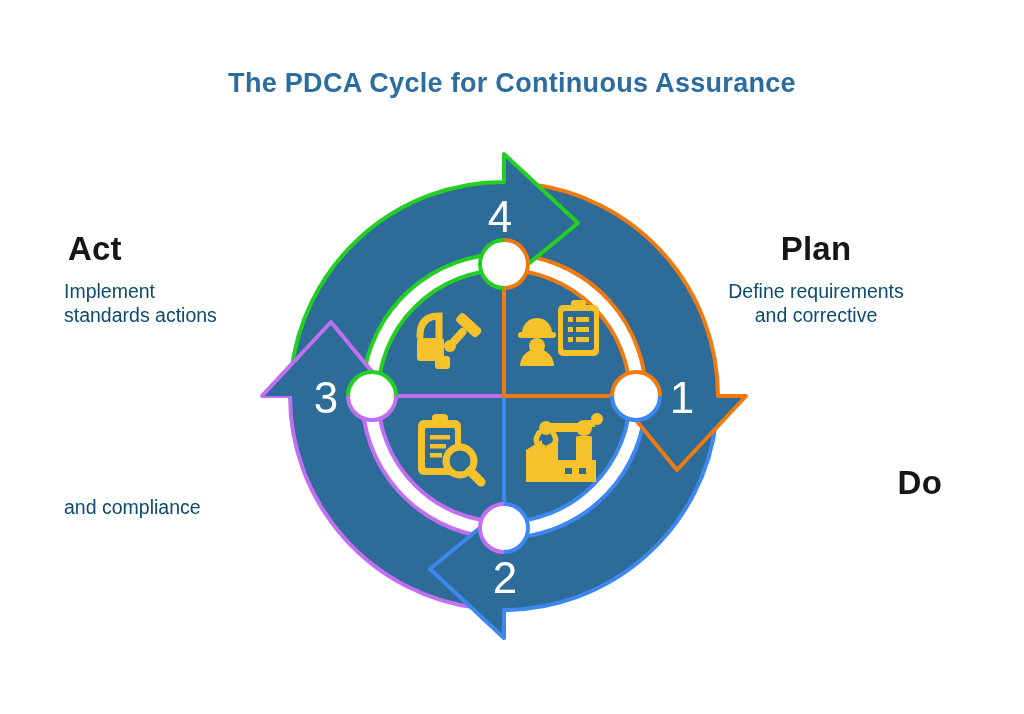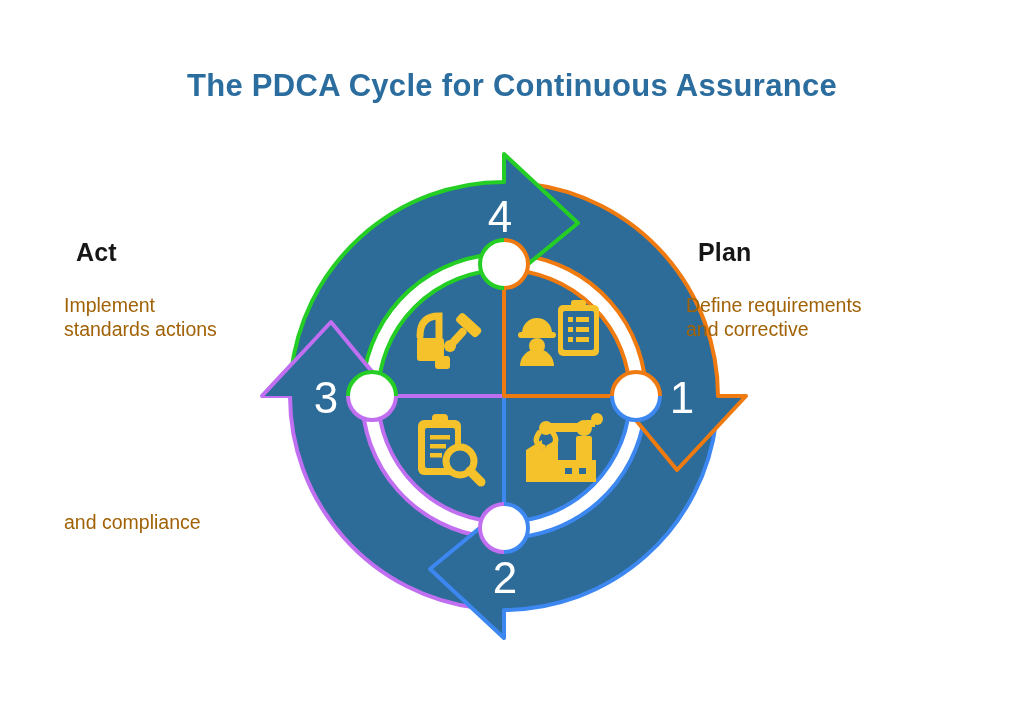--- a/index.html
+++ b/index.html
@@ -1,24 +1,24 @@
 <!DOCTYPE html>
 <html><head>
 <meta charset="utf-8">
 <style>
   html,body{margin:0;padding:0;background:#ffffff;width:1024px;height:714px;
     font-family:"Liberation Sans",sans-serif;overflow:hidden;}
   .canvas{position:relative;width:1024px;height:714px;background:#fff;}
   .page-title{position:absolute;left:0;top:68px;width:1024px;text-align:center;
-    font-size:31px;font-weight:700;color:#2b6d9e;letter-spacing:.3px;}
+    font-size:27px;font-weight:700;color:#2b6d9e;letter-spacing:.3px;}
   .stage-block{position:absolute;width:260px;}
-  .stage-block h2{margin:12px;font-size:25px;font-weight:700;color:#161616;letter-spacing:.2px;}
-  .stage-block p{margin:27px 0 0 0;font-size:19.5px;line-height:1.22;color:#a16207;}
+  .stage-block h2{margin:4px;font-size:33px;font-weight:700;color:#161616;letter-spacing:.2px;}
+  .stage-block p{margin:12px 0 0 0;font-size:19.5px;line-height:1.22;color:#0c4a6e;}
   .pos-act{left:64px;top:226px;text-align:left;}
-  .pos-plan{right:78px;top:226px;text-align:left;}
+  .pos-plan{right:78px;top:226px;text-align:center;}
   .pos-check{left:64px;top:460px;text-align:left;}
   .pos-do{right:78px;top:460px;text-align:right;}
   svg{position:absolute;left:0;top:0;}
   .seg{fill:#2d6b99;stroke-width:4;stroke-linejoin:round;}
   .pie{fill:#2d6b99;stroke-width:4;stroke-linejoin:round;}
   .notch{fill:#ffffff;}
   .notch-arc{fill:none;stroke-width:4;}
   .num{fill:#ffffff;font-family:"Liberation Sans",sans-serif;font-size:44px;font-weight:300;
     text-anchor:middle;}
   .ic{fill:#f5c22b;}
@@ -129,15 +129,16 @@
   <div class="stage-block pos-plan">
     <h2>Plan</h2>
     <p><span>Define requirements</span><br><span>and corrective</span></p>
   </div>
 
   <div class="stage-block pos-check">
     <p><br><span>and compliance</span></p>
   </div>
 
   <div class="stage-block pos-do">
+    <h2>Do</h2>
   </div>
 
 </div>
 
 </body></html>

